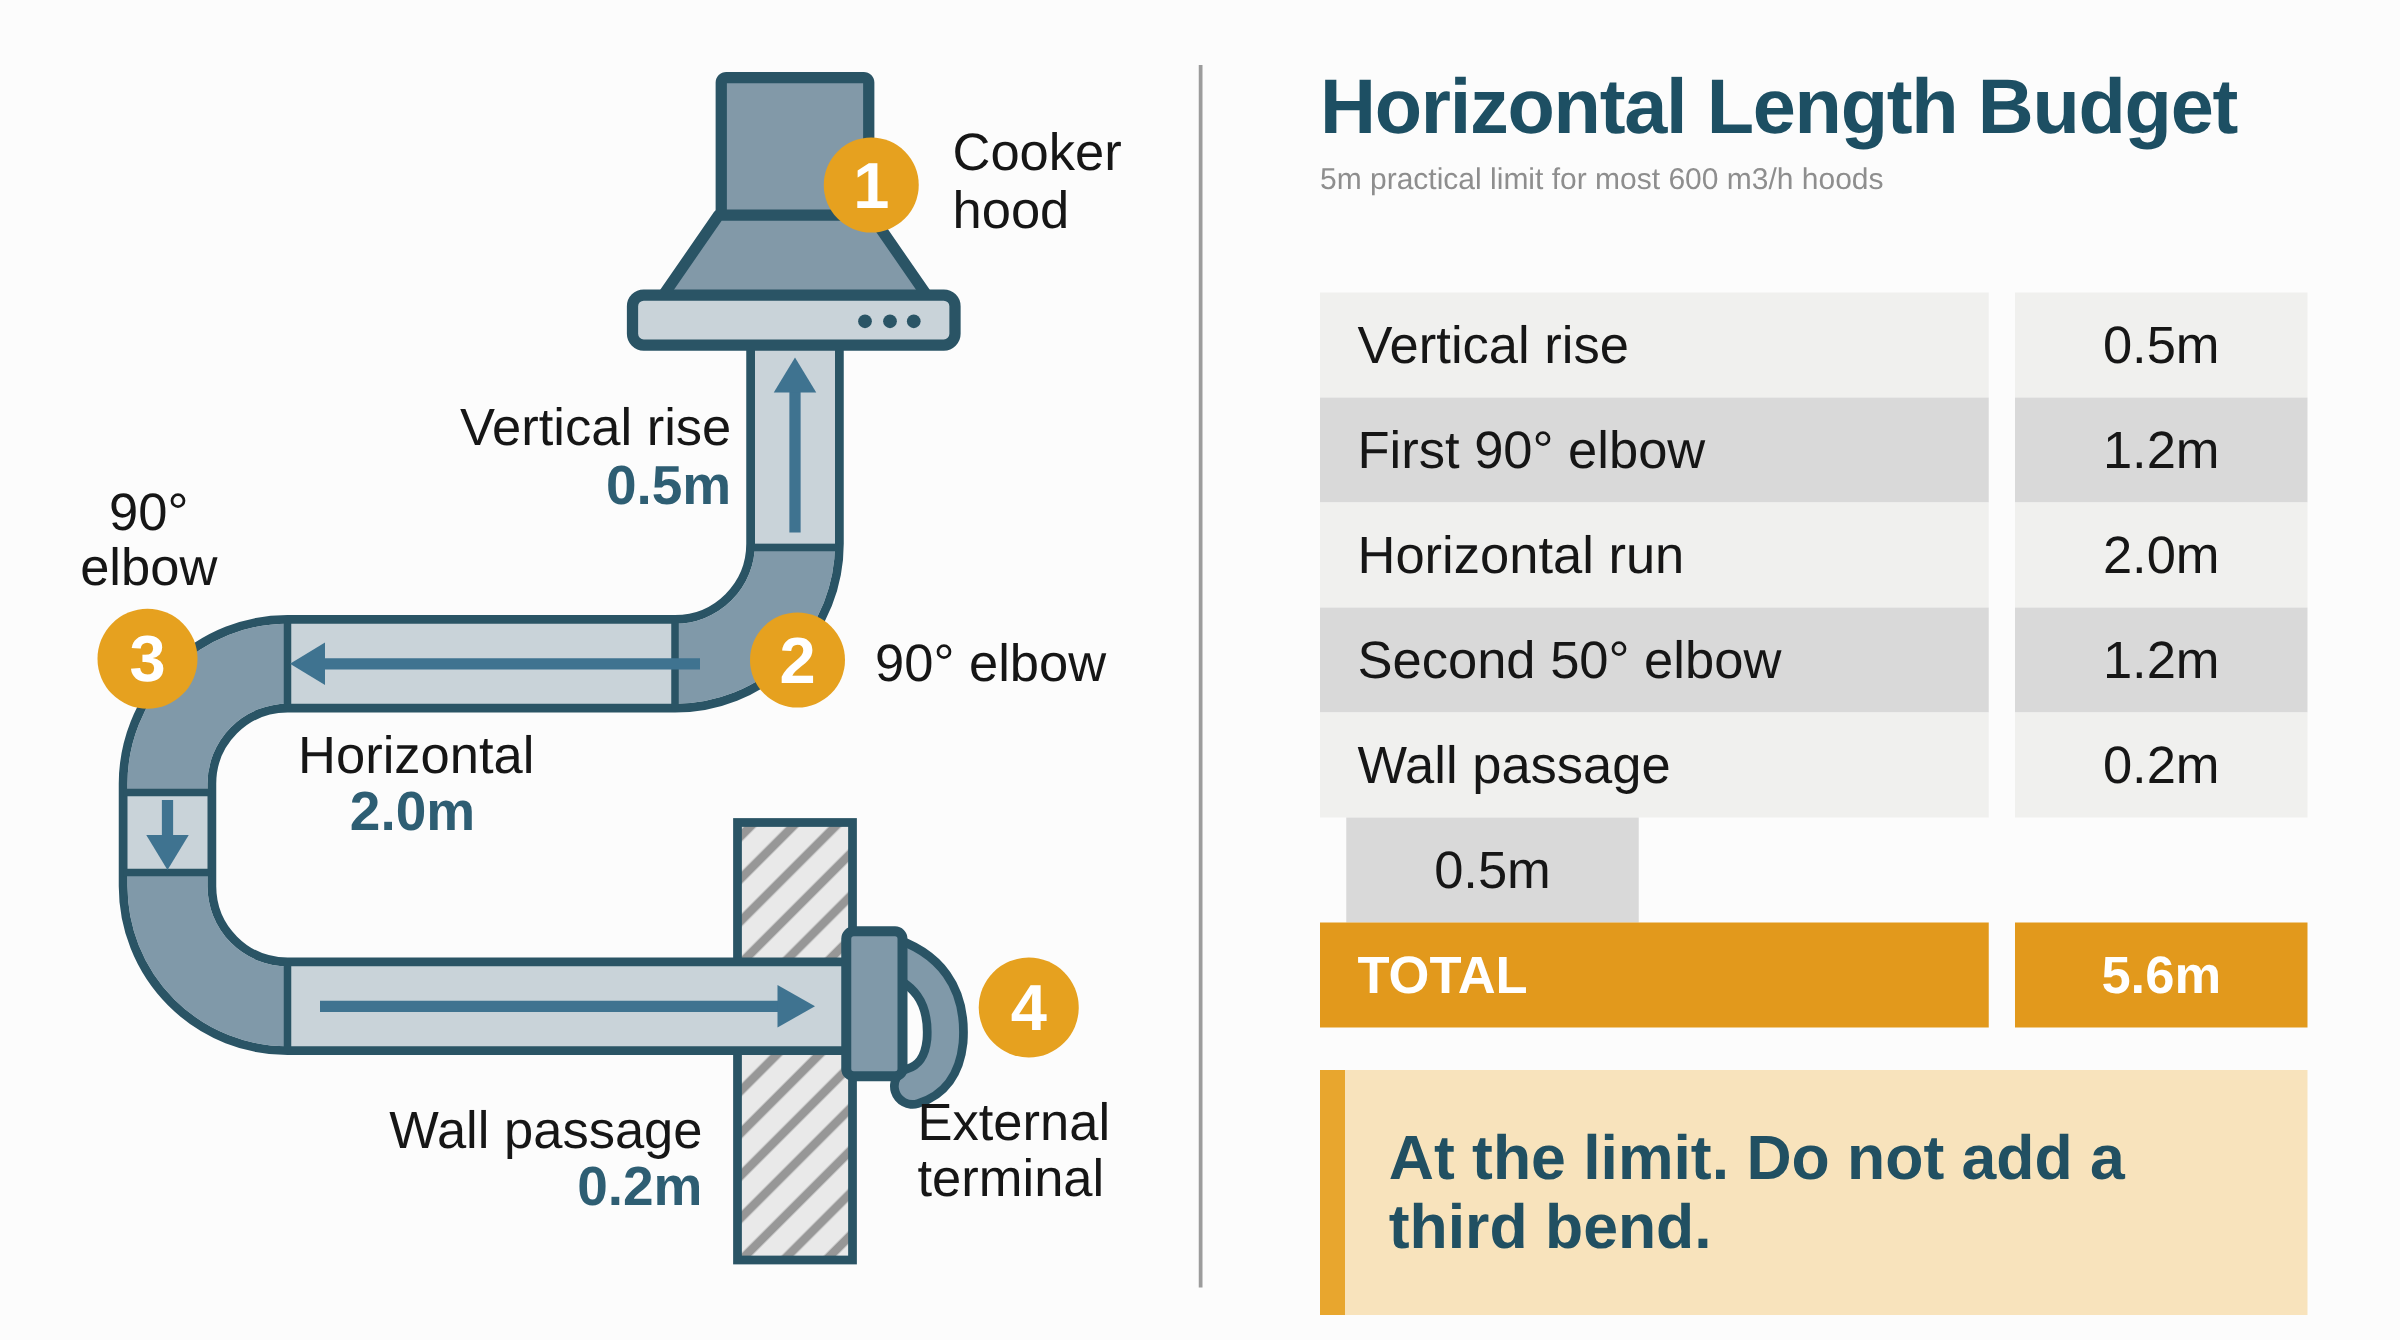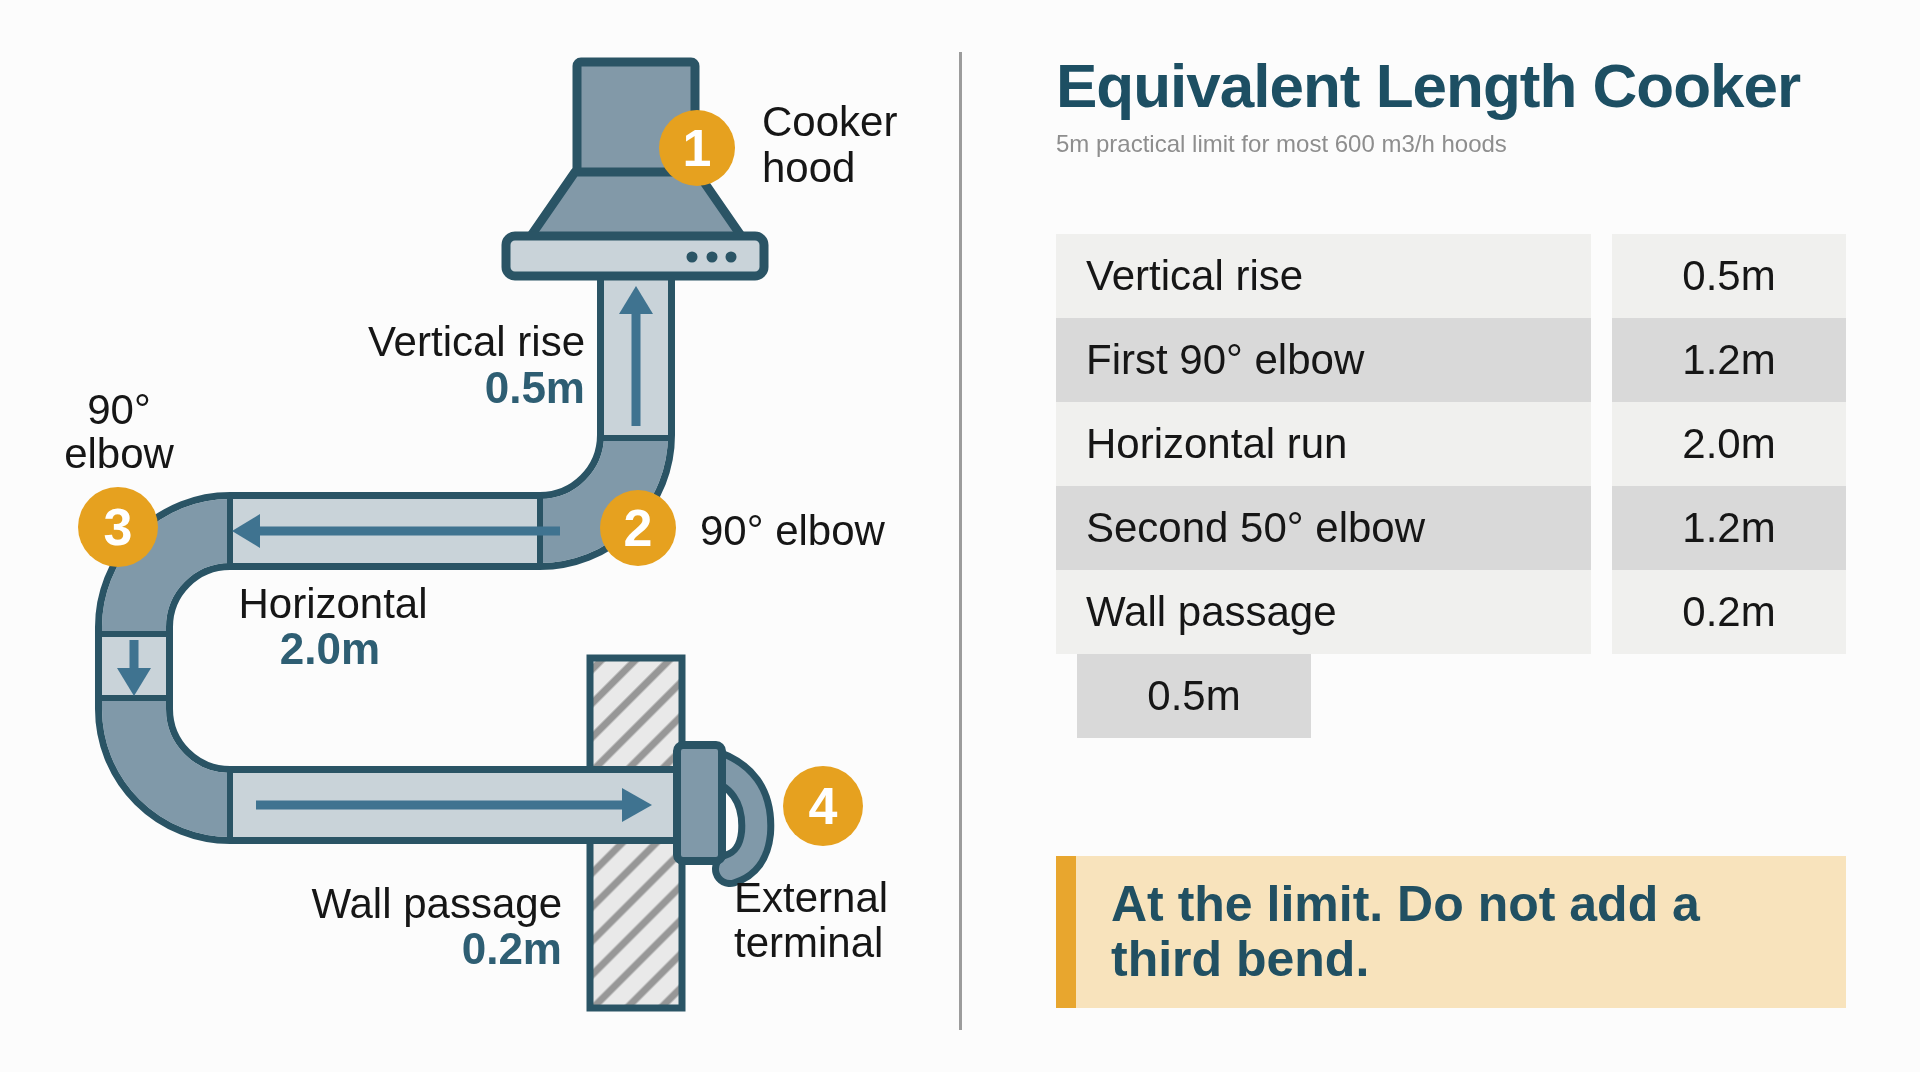--- a/index.html
+++ b/index.html
@@ -16,21 +16,21 @@
 
   .budget-table { position:absolute; top:184px; left:0; width:790px; }
   .t-row { display:flex; height:84px; }
   .t-label { flex:0 0 535px; display:flex; align-items:center; padding-left:30px; font-size:42px; color:#161616; }
   .t-gap { flex:0 0 21px; }
   .t-value { flex:0 0 234px; display:flex; align-items:center; justify-content:center; font-size:42px; color:#161616; }
   .t-row:nth-child(odd) .t-label, .t-row:nth-child(odd) .t-value { background:#f0f0ee; }
   .t-row:nth-child(even) .t-label, .t-row:nth-child(even) .t-value { background:#d9d9d9; }
   .t-row.total .t-label, .t-row.total .t-value { background:#e2991c; color:#ffffff; font-weight:700; }
 
-  .warning { position:absolute; top:806px; left:0; width:790px; height:152px; display:flex; }
+  .warning { position:absolute; top:806px; left:0; width:790px; height:196px; display:flex; }
   .warning-bar { flex:0 0 20px; background:#e8a62e; }
   .warning-body { flex:1; background:#f8e3bc; display:flex; flex-direction:column; justify-content:center; padding-left:35px; }
   .warning-body div { font-size:50px; font-weight:700; color:#215062; line-height:1.1; }
 
   text { font-family:"Liberation Sans", sans-serif; }
   .lbl { font-size:42px; fill:#161616; }
   .val { font-size:44px; font-weight:700; fill:#2e5e73; }
   .badge-num { font-size:52px; font-weight:700; fill:#ffffff; text-anchor:middle; }
 </style>
 </head>
@@ -132,21 +132,21 @@
     <text class="lbl" x="562" y="918" text-anchor="end">Wall passage</text>
     <text class="val" x="562" y="964" text-anchor="end">0.2m</text>
 
     <text class="lbl" x="734" y="912">External</text>
     <text class="lbl" x="734" y="957">terminal</text>
   </svg>
 
   <div class="divider"></div>
 
   <div class="panel">
-    <div class="panel-title">Equivalent Length Cooker</div>
+    <div class="panel-title">Horizontal Length Budget</div>
     <div class="panel-subtitle">5m practical limit for most 600 m3/h hoods</div>
 
     <div class="budget-table">
       <div class="t-row">
         <div class="t-label">Vertical rise</div>
         <div class="t-gap"></div>
         <div class="t-value">0.5m</div>
       </div>
       <div class="t-row">
         <div class="t-label">First 90° elbow</div>
@@ -165,20 +165,25 @@
       </div>
       <div class="t-row">
         <div class="t-label">Wall passage</div>
         <div class="t-gap"></div>
         <div class="t-value">0.2m</div>
       </div>
       <div class="t-row">
         <div class="t-gap"></div>
         <div class="t-value">0.5m</div>
       </div>
+      <div class="t-row total">
+        <div class="t-label">TOTAL</div>
+        <div class="t-gap"></div>
+        <div class="t-value">5.6m</div>
+      </div>
     </div>
 
     <div class="warning">
       <div class="warning-bar"></div>
       <div class="warning-body">
         <div>At the limit. Do not add a</div>
         <div>third bend.</div>
       </div>
     </div>
   </div>

